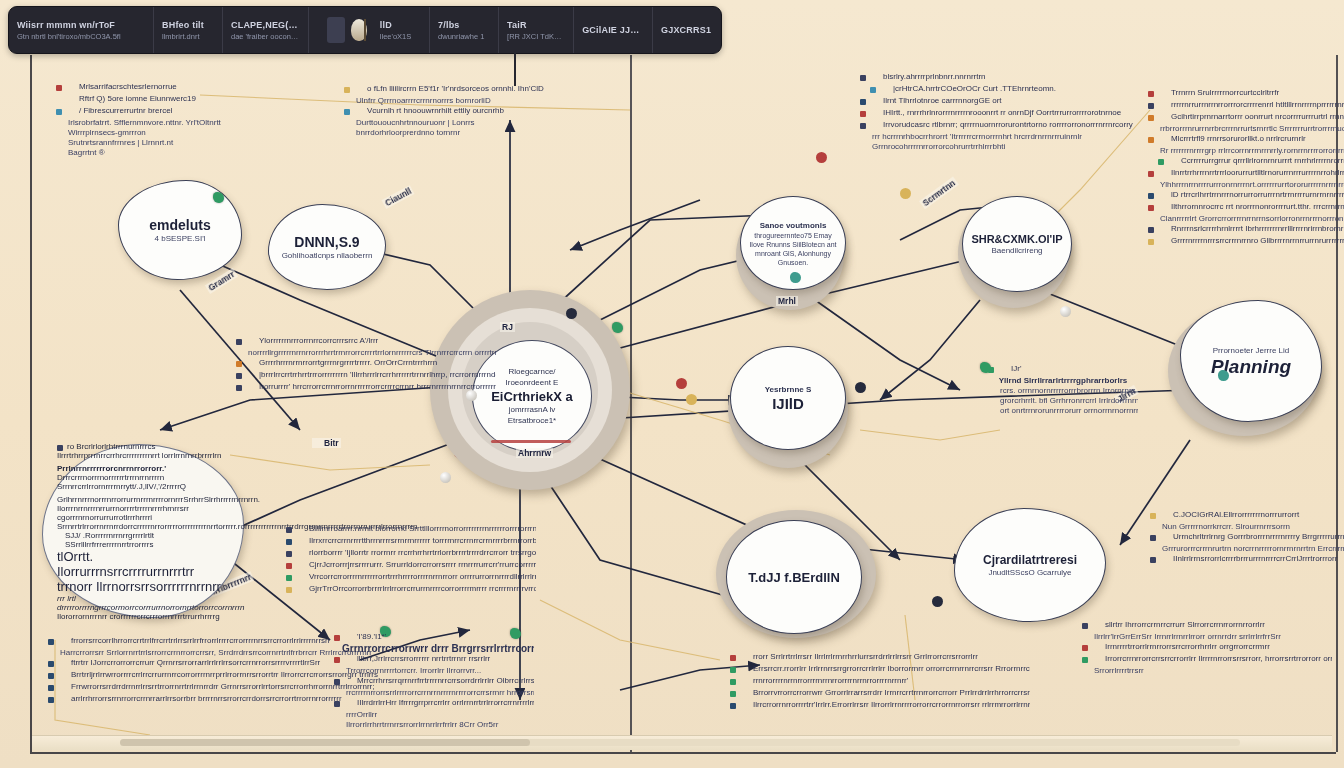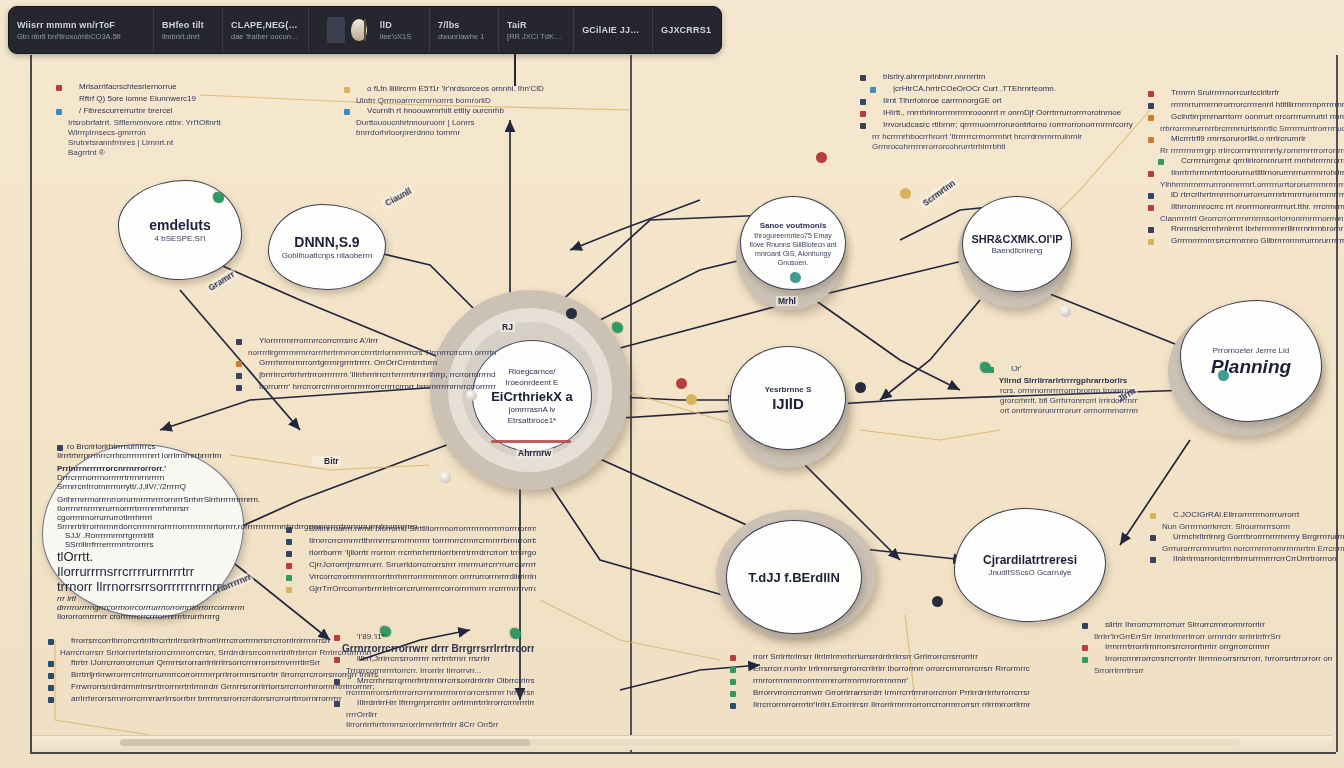--- a/index.html
+++ b/index.html
@@ -281,21 +281,21 @@
   </div>
 
   <div class="node blob-c" style="left:954px;top:508px;width:150px;height:112px;">
     <div class="n-title" style="font-size:12px;">Cjrardilatrtreresi</div>
     <div class="n-sub tiny">JnudltSScsO  Gcarrulye</div>
   </div>
 
   <div class="edge-label" style="left:205px;top:276px;transform:rotate(-32deg);">Gramrr</div>
   <div class="edge-label" style="left:382px;top:192px;transform:rotate(-28deg);">Ciaunll</div>
   <div class="edge-label" style="left:918px;top:188px;transform:rotate(-36deg);">Scrmrtnn</div>
-  <div class="edge-label" style="left:312px;top:456px;padding-left:12px;">Bitr</div>
+  <div class="edge-label" style="left:312px;top:438px;padding-left:12px;">Bitr</div>
   <div class="edge-label" style="left:205px;top:580px;transform:rotate(-22deg);">Arrlbrrrrnrr</div>
   <div class="edge-label" style="left:1115px;top:390px;transform:rotate(-30deg);">Jlrrn</div>
 
   <div class="gem green" style="left:213px;top:192px;"></div>
   <div class="gem green" style="left:612px;top:322px;"></div>
   <div class="gem green" style="left:980px;top:362px;"></div>
   <div class="gem green" style="left:510px;top:628px;"></div>
   <div class="gem green" style="left:380px;top:626px;"></div>
   <div class="gem teal" style="left:790px;top:272px;"></div>
   <div class="gem teal" style="left:1218px;top:370px;"></div>

